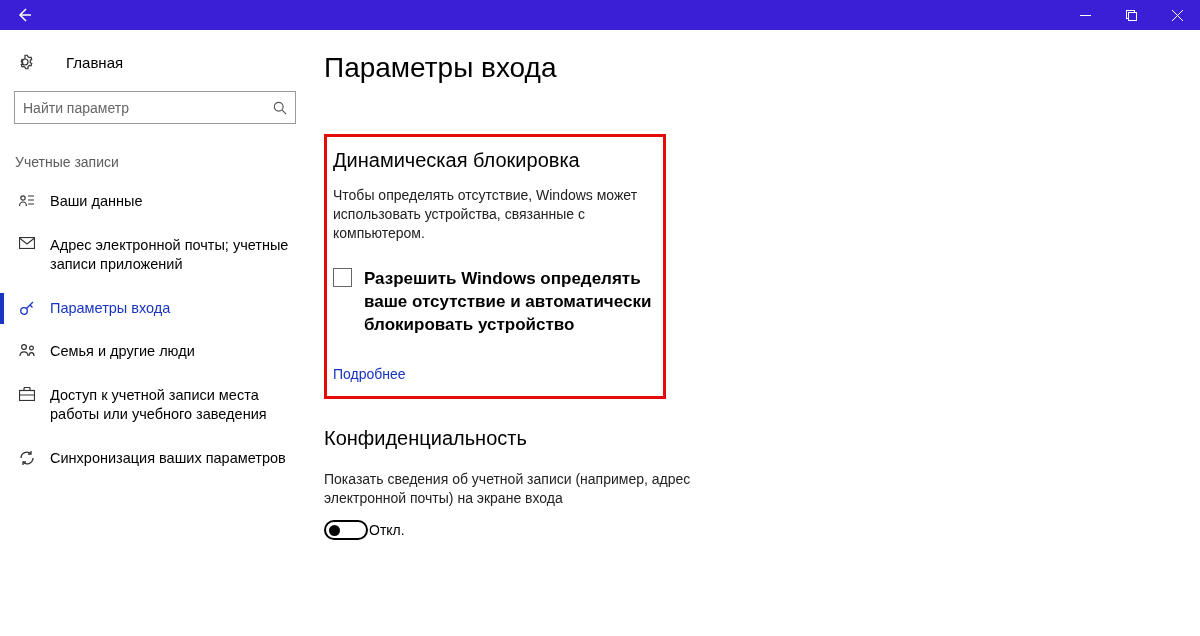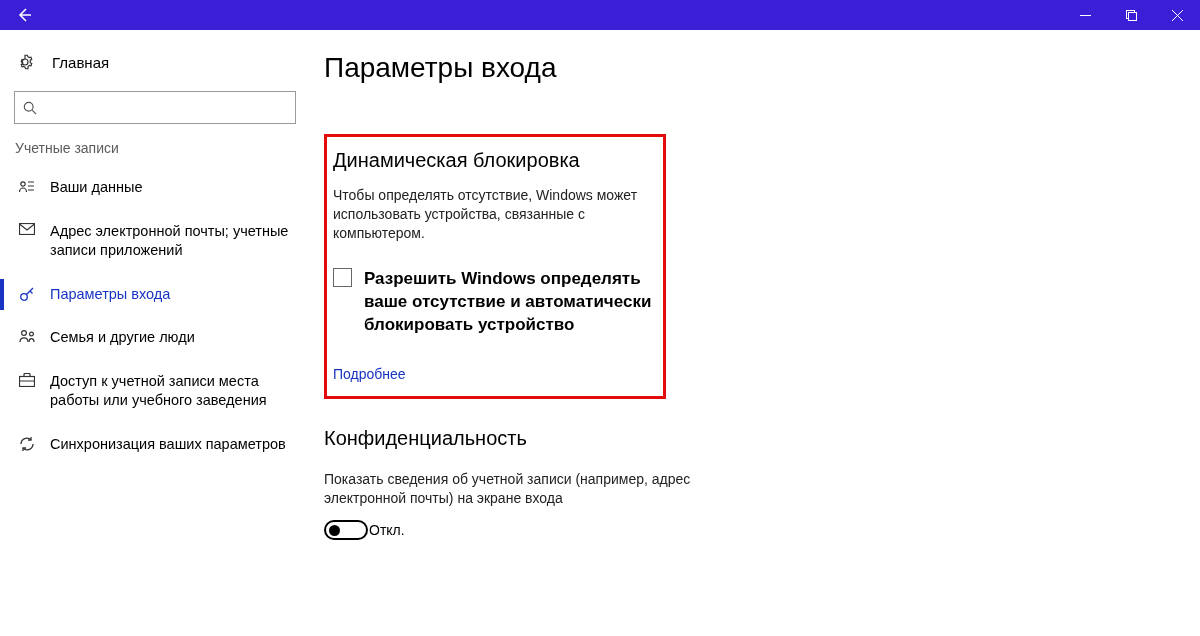--- a/index.html
+++ b/index.html
@@ -48,21 +48,21 @@
     display: flex;
     height: calc(100% - 30px);
   }
   .sidebar {
     width: 306px;
     padding: 17px 10px 0 14px;
   }
   .home {
     display: flex;
     align-items: flex-end;
-    gap: 18px;
+    gap: 32px;
     padding: 6px 2px 8px 2px;
     cursor: pointer;
   }
   .home span.icon { font-size: 17px; color:#333;}
   .home span.lbl { font-size: 15px; }
   .search {
     margin-top: 12px;
     height: 33px;
     border: 1.5px solid #9a9a9a;
     display: flex;
@@ -72,21 +72,21 @@
   .search input {
     border: none;
     outline: none;
     flex: 1;
     font-size: 14px;
     background: transparent;
   }
   .search input::placeholder { color: #666; }
   .search .sicon { color:#555; font-size: 14px;}
   .group-header {
-    margin-top: 16px;
+    margin-top: 30px;
     color: #5c5c5c;
     font-size: 14px;
     padding-left: 1px;
   }
   .nav {
     margin-top: 10px;
   }
   .nav-item {
     display: flex;
     align-items: flex-start;
@@ -249,20 +249,21 @@
     <div class="home">
       <span class="icon">
         <svg width="18" height="18" viewBox="0 0 24 24">
             <path fill="none" stroke="#333" stroke-width="1.6" d="M12 8a4 4 0 1 0 0 8 4 4 0 0 0 0-8zM19 13l2 1-1 3-2-.5-2 1.5V21h-3l-1-2-2-1-2 .5-1-3 2-1v-2l-2-1 1-3 2 .5 2-1.5V3h3l1 2 2 1 2-.5 1 3-2 1z"></path>
           </svg>
       </span>
       <span class="lbl">Главная</span>
     </div>
 
     <div class="search">
+      <input type="text" placeholder="Найти параметр" style="">
       <span class="sicon">
         <svg width="14" height="14" viewBox="0 0 16 16">
             <circle cx="6.5" cy="6.5" r="5" stroke="#555" stroke-width="1.3" fill="none"></circle>
             <path d="M10.5 10.5 L15 15" stroke="#555" stroke-width="1.3"></path>
           </svg>
       </span>
     </div>
 
     <div class="group-header">Учетные записи</div>
 

